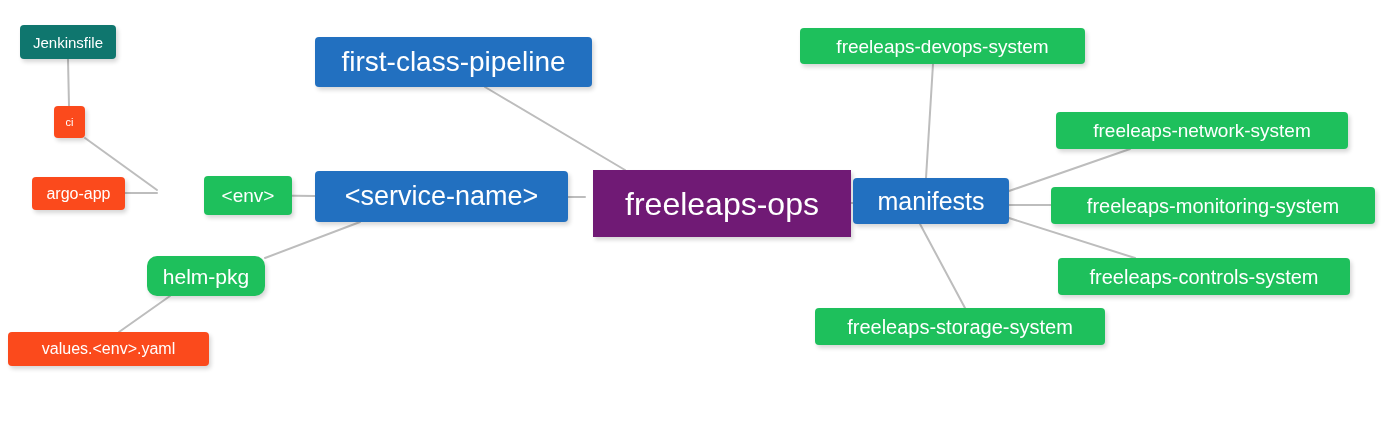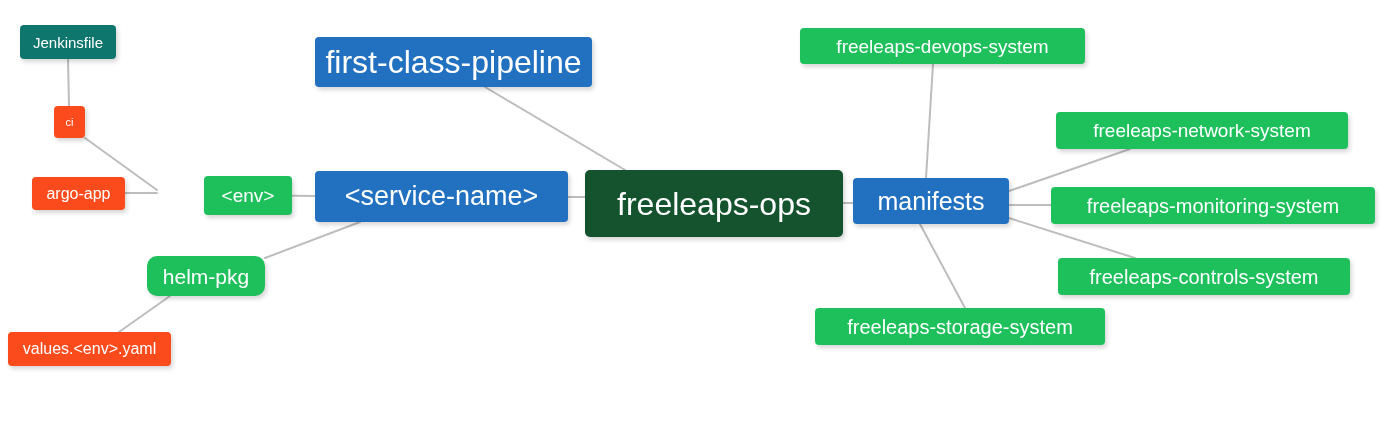--- a/index.html
+++ b/index.html
@@ -33,21 +33,21 @@
     align-items: center;
     justify-content: center;
     color: #ffffff;
     border-radius: 4px;
     white-space: nowrap;
     box-shadow: 2px 3px 4px rgba(0,0,0,0.16);
     letter-spacing: 0px;
     line-height: 1;
     user-select: none;
   }
-  .n-root   { background: #14532d; border-radius: 5px; }
+  .n-root   { background: #701a75; border-radius: 0; margin-left: 8px; }
   .n-blue   { background: #2270C0; }
   .n-green  { background: #1EC05C; }
   .n-orange { background: #0f766e; }
   .n-red    { background: #FB4A1C; }
 </style>
 </head>
 <body>
 
 <div id="canvas">
   <svg id="edges" viewBox="0 0 1390 421">
@@ -65,22 +65,22 @@
       <line x1="1009" y1="205" x2="1051" y2="205" stroke="#BDBDBD" stroke-width="2" stroke-linecap="round"></line>
       <line x1="1009" y1="218" x2="1135" y2="258" stroke="#BDBDBD" stroke-width="2" stroke-linecap="round"></line>
       <line x1="920" y1="224" x2="965" y2="308" stroke="#BDBDBD" stroke-width="2" stroke-linecap="round"></line>
     </svg>
   <div id="node-layer">
       <div class="node n-orange" style="left: 20px; top: 25px; width: 96px; height: 34px; font-size: 15px;">Jenkinsfile</div>
       <div class="node n-red" style="left: 54px; top: 106px; width: 31px; height: 32px; font-size: 11px; text-align: center;">ci</div>
       <div class="node n-red" style="left: 32px; top: 177px; width: 93px; height: 33px; font-size: 16px;">argo-app</div>
       <div class="node n-green" style="left: 157px; top: 176px; width: 88px; height: 39px; font-size: 19px; margin-left: 47px;">&lt;env&gt;</div>
       <div class="node n-green" style="left: 147px; top: 256px; width: 118px; height: 40px; font-size: 21px; border-radius: 10px;">helm-pkg</div>
-      <div class="node n-red" style="left: 8px; top: 332px; width: 163px; height: 34px; font-size: 16px;">values.&lt;env&gt;.yaml</div>
-      <div class="node n-blue" style="left: 315px; top: 37px; width: 277px; height: 50px; font-size: 32px;">first-class-pipeline</div>
+      <div class="node n-red" style="left: 8px; top: 332px; width: 201px; height: 34px; font-size: 16px;">values.&lt;env&gt;.yaml</div>
+      <div class="node n-blue" style="left: 315px; top: 37px; width: 277px; height: 50px; font-size: 28px;">first-class-pipeline</div>
       <div class="node n-blue" style="left: 315px; top: 171px; width: 253px; height: 51px; font-size: 27px;">&lt;service-name&gt;</div>
       <div class="node n-root" style="left: 585px; top: 170px; width: 258px; height: 67px; font-size: 32px;">freeleaps-ops</div>
       <div class="node n-blue" style="left: 853px; top: 178px; width: 156px; height: 46px; font-size: 25px;">manifests</div>
       <div class="node n-green" style="left: 800px; top: 28px; width: 285px; height: 36px; font-size: 19px;">freeleaps-devops-system</div>
       <div class="node n-green" style="left: 1056px; top: 112px; width: 292px; height: 37px; font-size: 19px;">freeleaps-network-system</div>
       <div class="node n-green" style="left: 1051px; top: 187px; width: 324px; height: 37px; font-size: 20px;">freeleaps-monitoring-system</div>
       <div class="node n-green" style="left: 1058px; top: 258px; width: 292px; height: 37px; font-size: 20px;">freeleaps-controls-system</div>
       <div class="node n-green" style="left: 815px; top: 308px; width: 290px; height: 37px; font-size: 20px;">freeleaps-storage-system</div>
     </div>
 </div>

